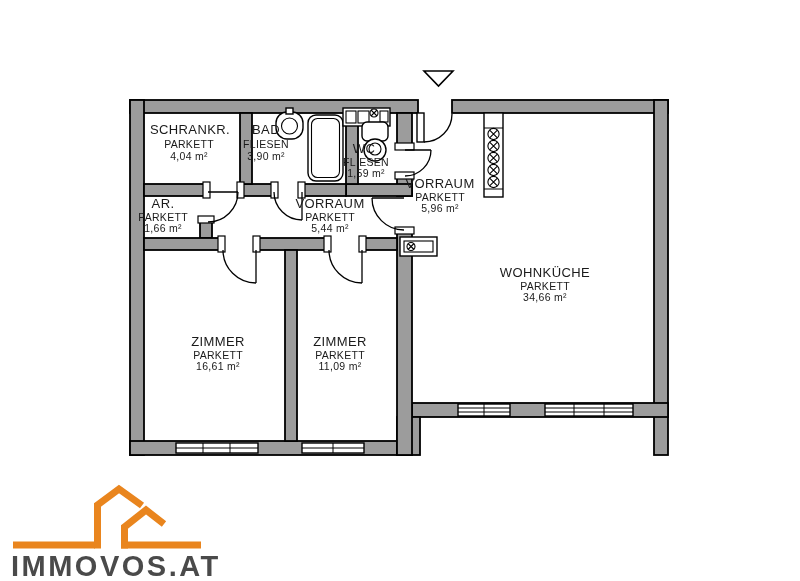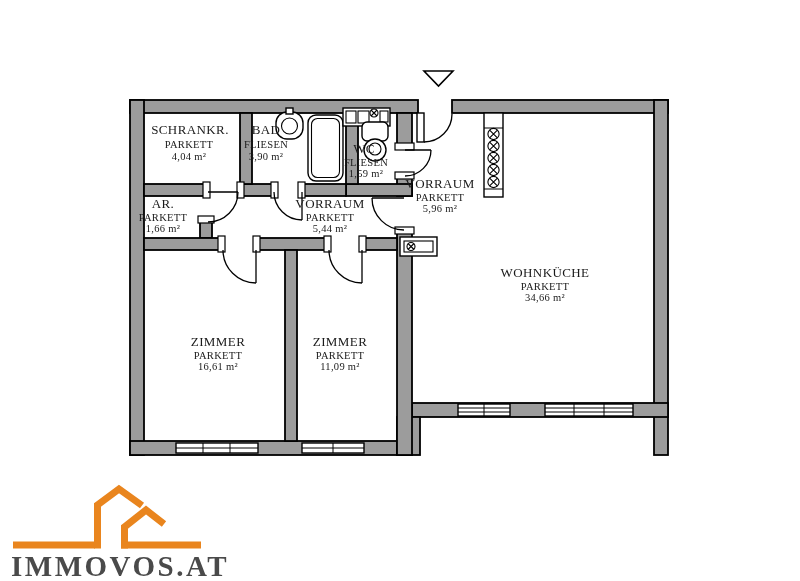--- a/index.html
+++ b/index.html
@@ -1,21 +1,21 @@
 <!DOCTYPE html>
 <html style="--wall-fill: #9c9c9c; --line: #000000; --logo-orange: #e9851e; --logo-text: #4a4a4a; --background: #ffffff;"><head>
 <meta charset="utf-8">
 <style>
   :root{
     --wall-fill:#9c9c9c; --line:#000000; --logo-orange:#e9851e;
     --logo-text:#4a4a4a; --background:#ffffff; --label:#1a1a1a;
   }
   html,body{margin:0;padding:0;background:var(--background);}
   .stage{position:relative;width:800px;height:581px;background:var(--background);
-         font-family:Liberation Serif, serif;overflow:hidden;}
+         font-family:Liberation Sans, sans-serif;overflow:hidden;}
   svg{position:absolute;left:0;top:0;}
   .wall{fill:var(--wall-fill);stroke:var(--line);stroke-width:1.8;}
   .win{fill:#ffffff;stroke:var(--line);stroke-width:1.4;}
   .winline{stroke:var(--line);stroke-width:1;fill:none;}
   .fix{fill:#ffffff;stroke:var(--line);stroke-width:1.4;}
   .thin{fill:none;stroke:var(--line);stroke-width:1.1;}
   .door{fill:none;stroke:var(--line);stroke-width:1.3;}
   .jamb{fill:#ffffff;stroke:var(--line);stroke-width:1.2;}
   .room-name{font-size:13px;letter-spacing:.4px;fill:var(--label);text-anchor:middle;}
   .room-sub{font-size:10.5px;letter-spacing:.3px;fill:var(--label);text-anchor:middle;}

